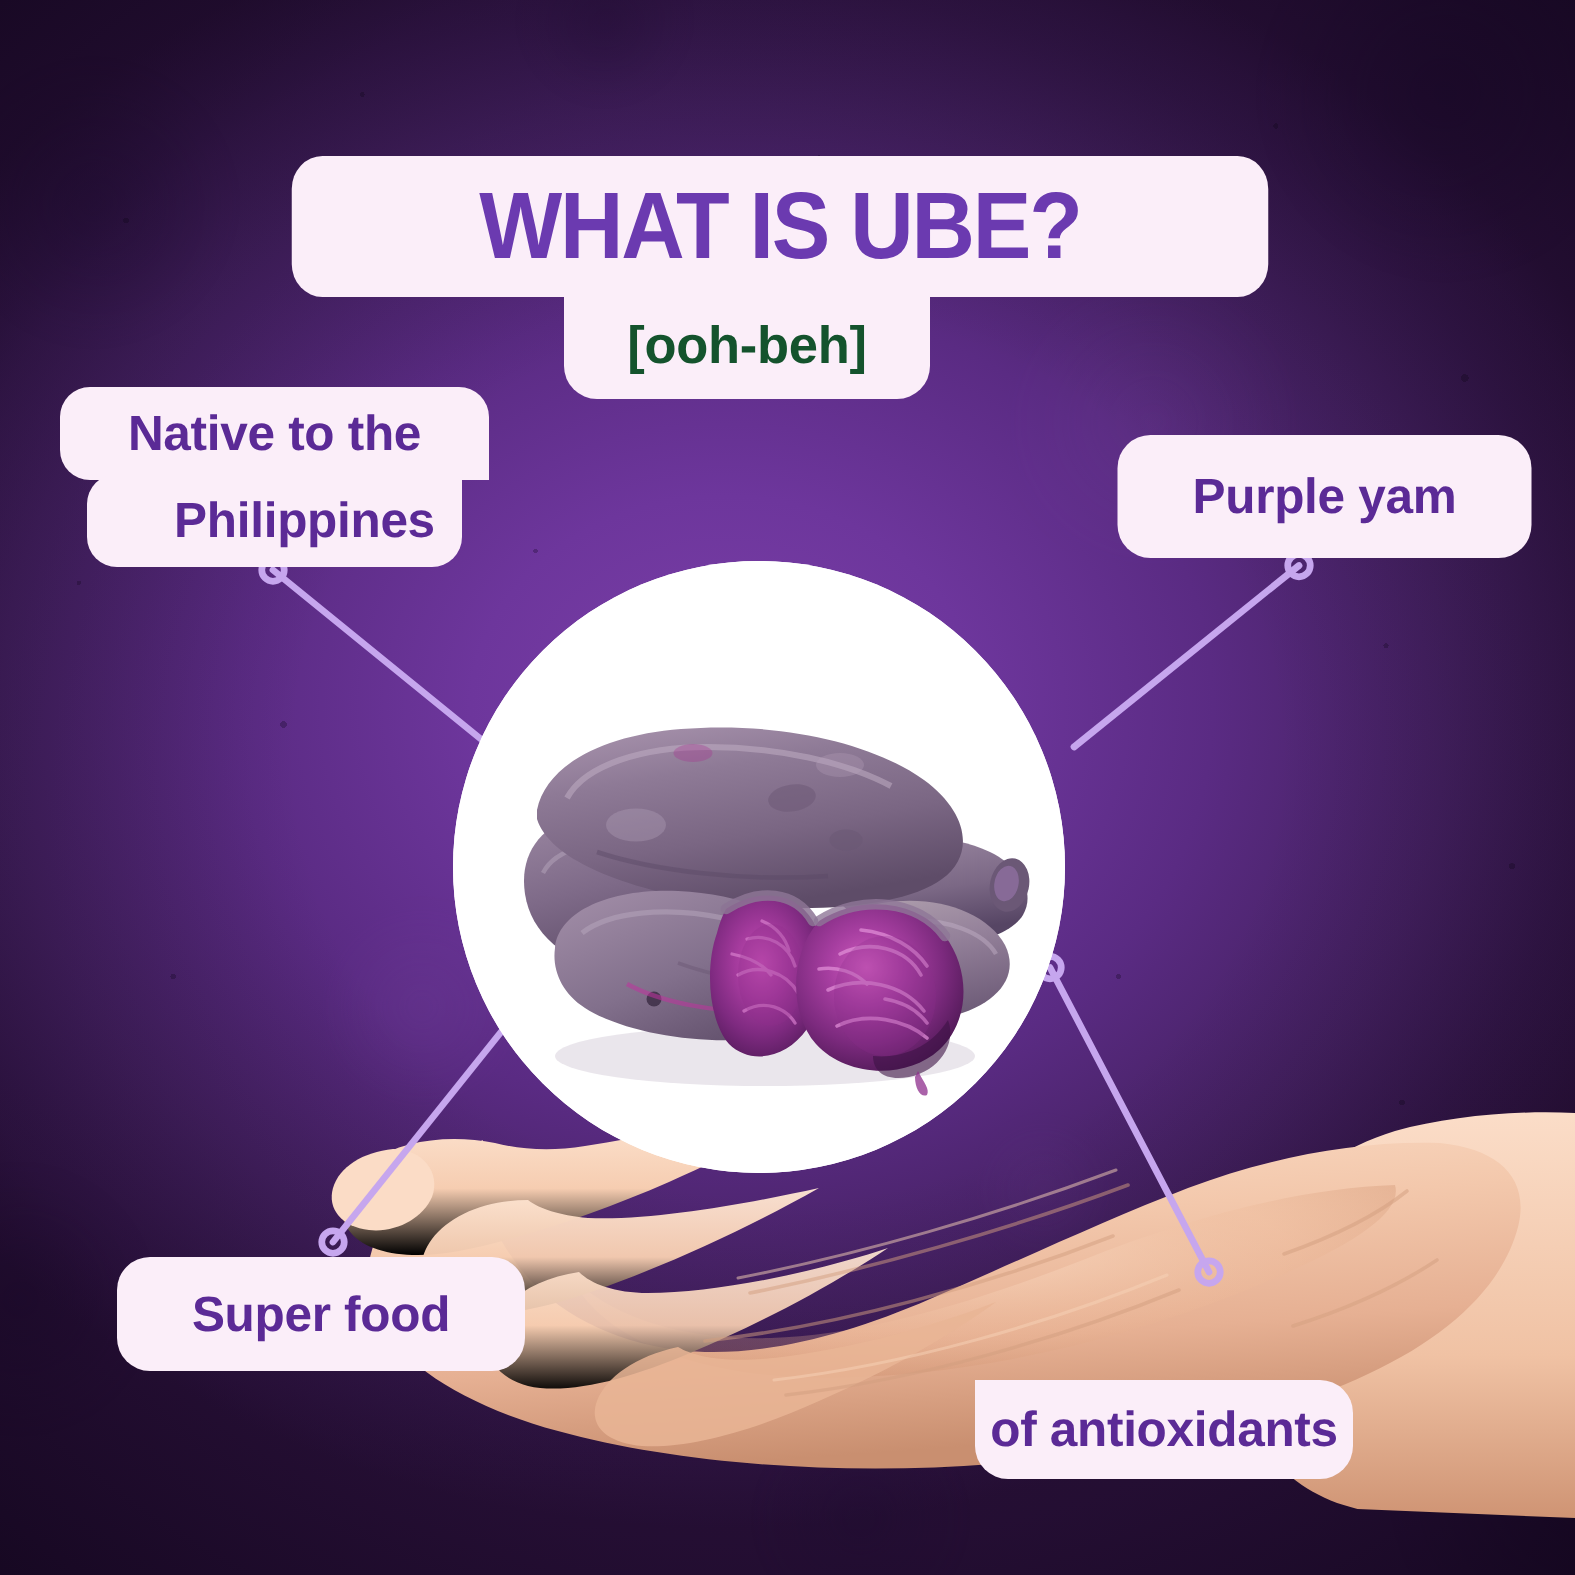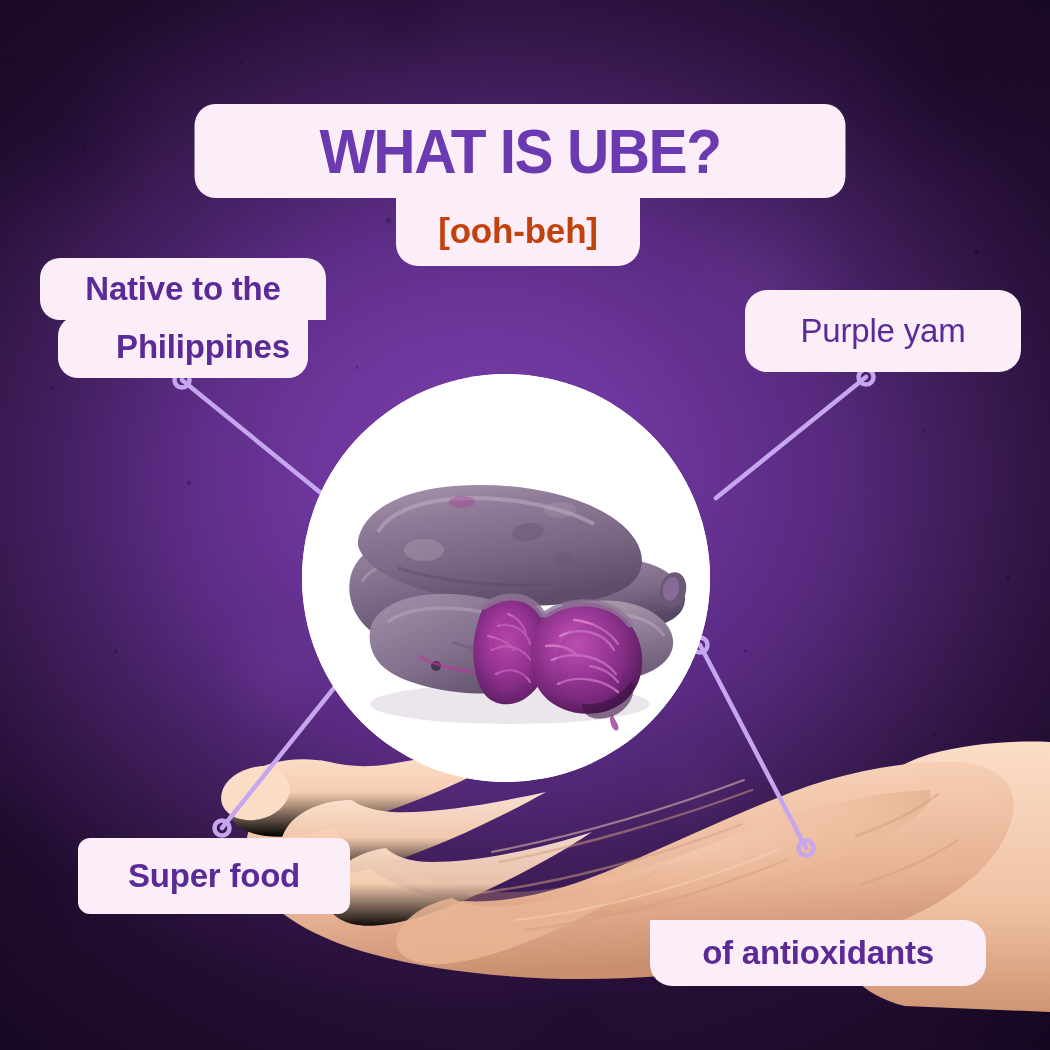--- a/index.html
+++ b/index.html
@@ -99,43 +99,43 @@
   #title-box{
     left:170px;top:104px;width:700px;height:94px;
     border-radius:22px;
     font-size:63px;font-weight:900;color:#6b3ab0;
     letter-spacing:-1.6px;
     font-family:"Liberation Sans","DejaVu Sans",sans-serif;
     transform:scaleX(.93);
     transform-origin:center;
   }
   #subtitle-box{
-    left:396px;top:196px;width:244px;height:70px;
+    left:376px;top:196px;width:244px;height:70px;
     border-radius:0 0 22px 22px;
-    font-size:35px;font-weight:700;color:#c2410c;
+    font-size:35px;font-weight:700;color:#14532d;
   }
 
   
   #label-native-l1{ left:40px; top:258px; width:286px;height:62px; font-size:33px;font-weight:700;
                     border-radius:20px 20px 0 20px;}
   #label-native-l2{ left:58px; top:316px; width:250px;height:62px; font-size:33px;font-weight:700;
                     border-radius:20px 0 20px 20px;padding-left:40px;}
 
   
-  #label-purpleyam{ left:745px; top:290px; width:276px;height:82px; font-size:33px;font-weight:400;
+  #label-purpleyam{ left:745px; top:290px; width:276px;height:82px; font-size:33px;font-weight:700;
                     border-radius:22px;}
 
   
   #label-superfood{ left:78px; top:838px; width:272px;height:76px; font-size:33px;font-weight:700;
-                    border-radius:12px;}
+                    border-radius:22px;}
 
   
   #label-anti-l1{ left:664px; top:862px; width:286px;height:62px; font-size:33px;font-weight:700;
                   border-radius:22px 22px 22px 0;}
-  #label-anti-l2{ left:650px; top:920px; width:336px;height:66px; font-size:33px;font-weight:700;
+  #label-anti-l2{ left:650px; top:920px; width:252px;height:66px; font-size:33px;font-weight:700;
                   border-radius:0 22px 22px 22px;}
 </style>
 </head>
 <body>
 
 <div id="poster">
 
   <div class="bg-base"></div>
   <div class="bg-mottle"></div>
   <div class="bg-speckle"></div>

